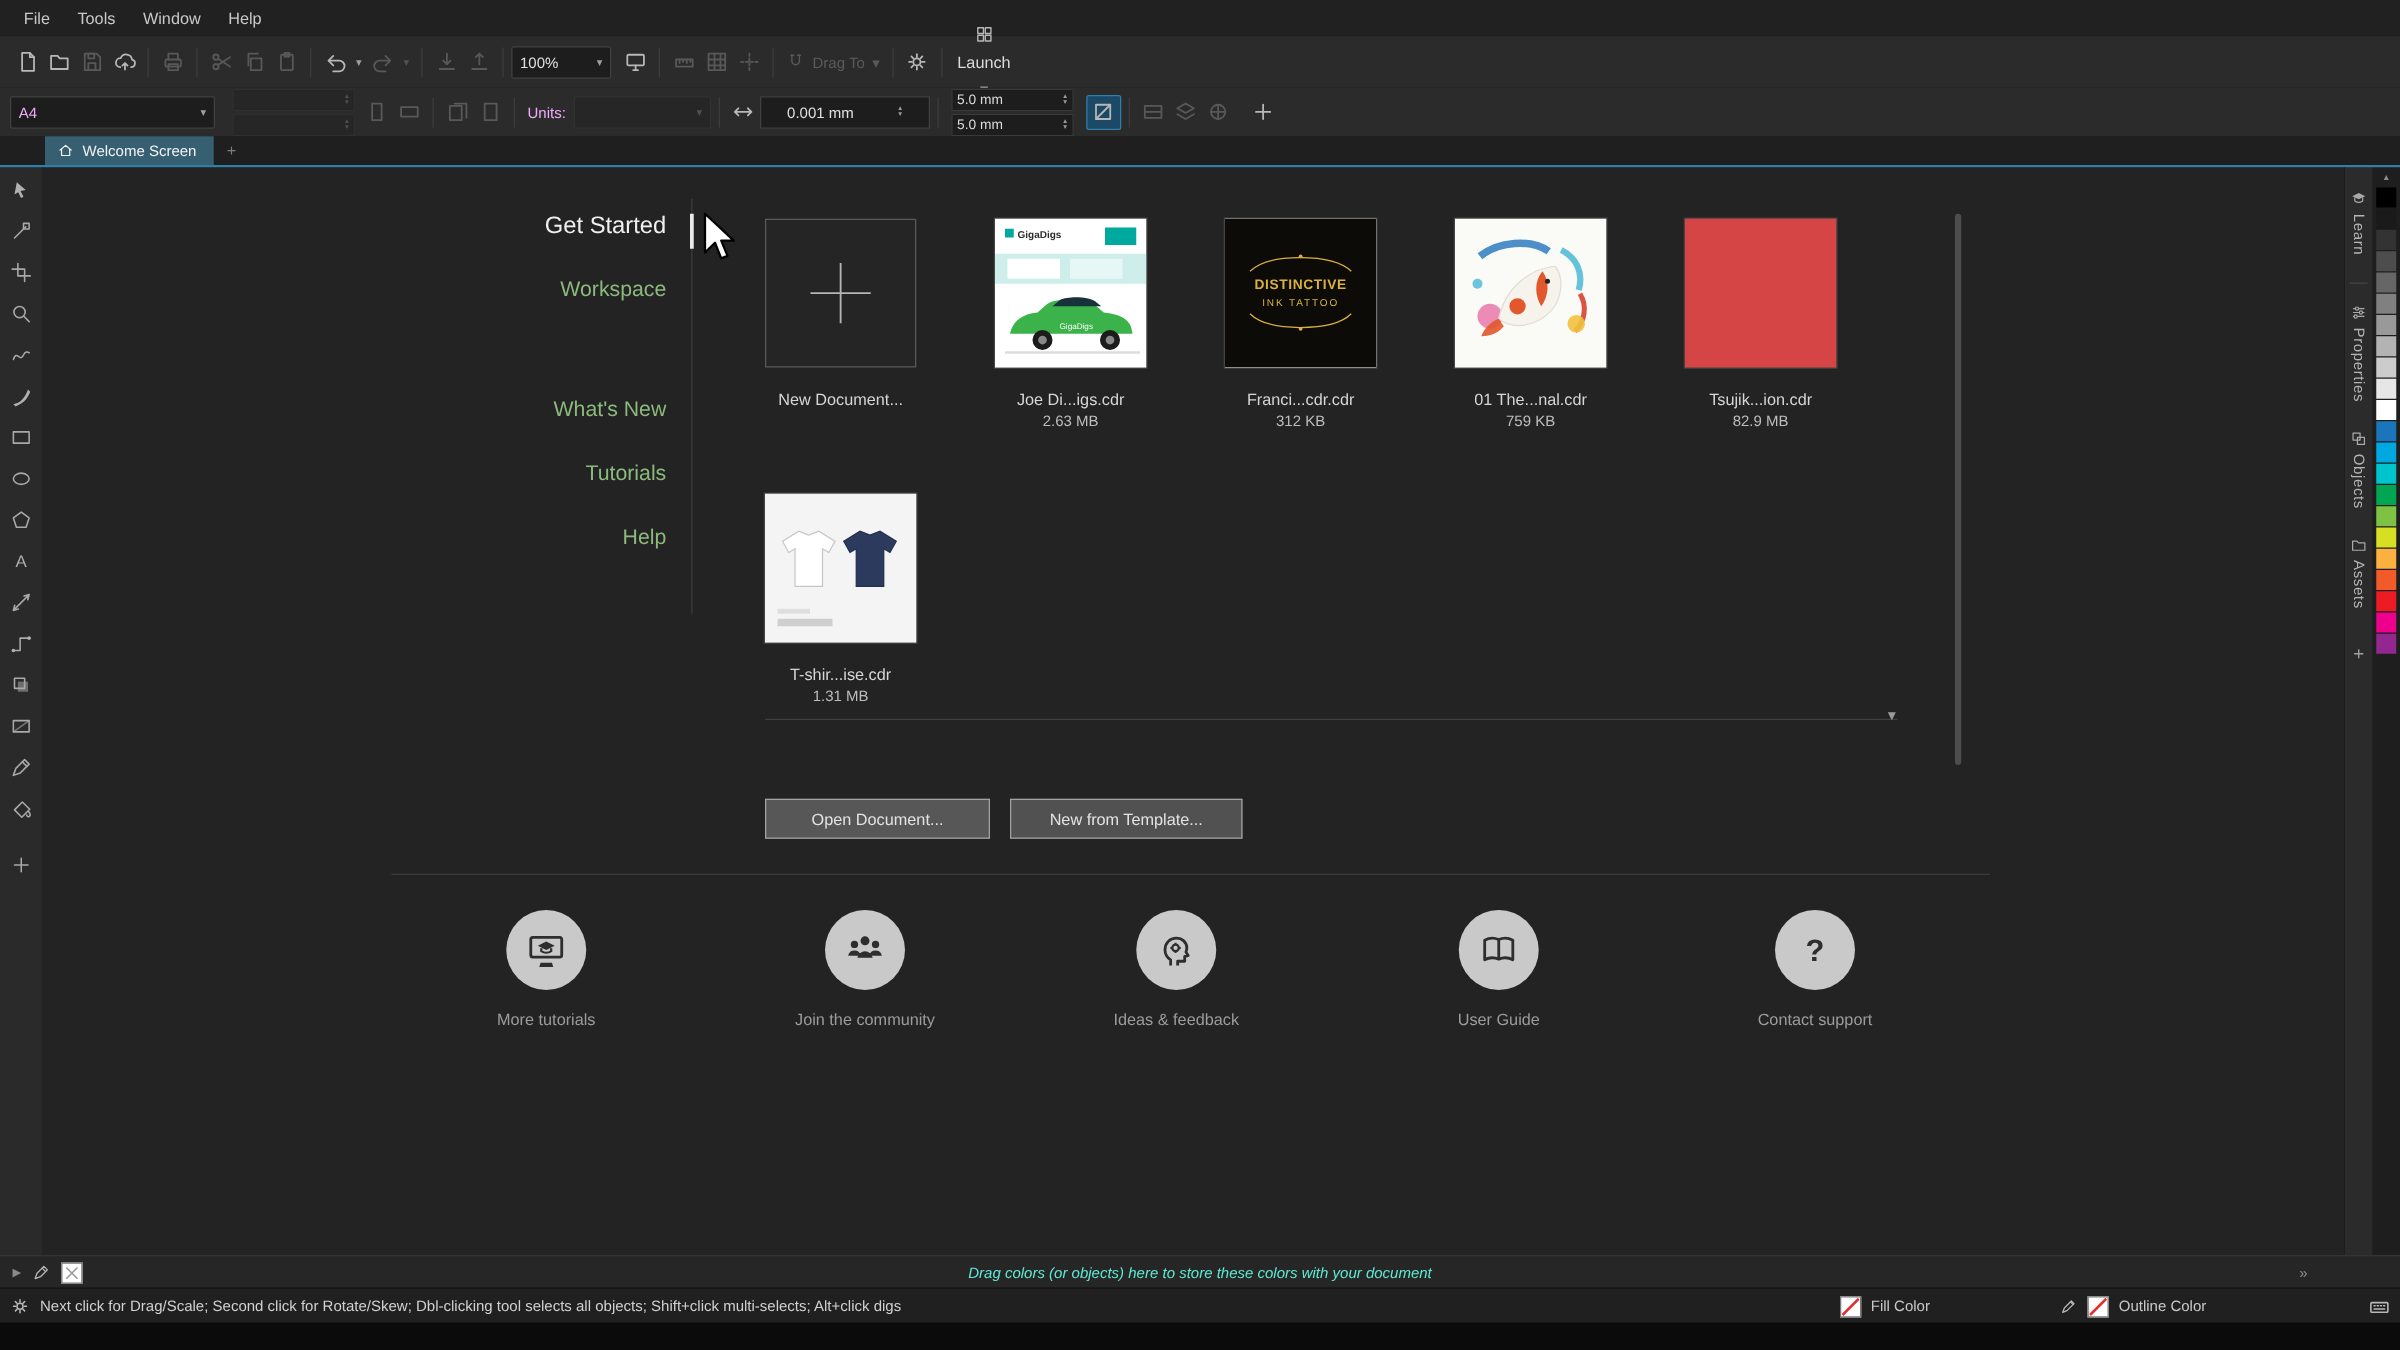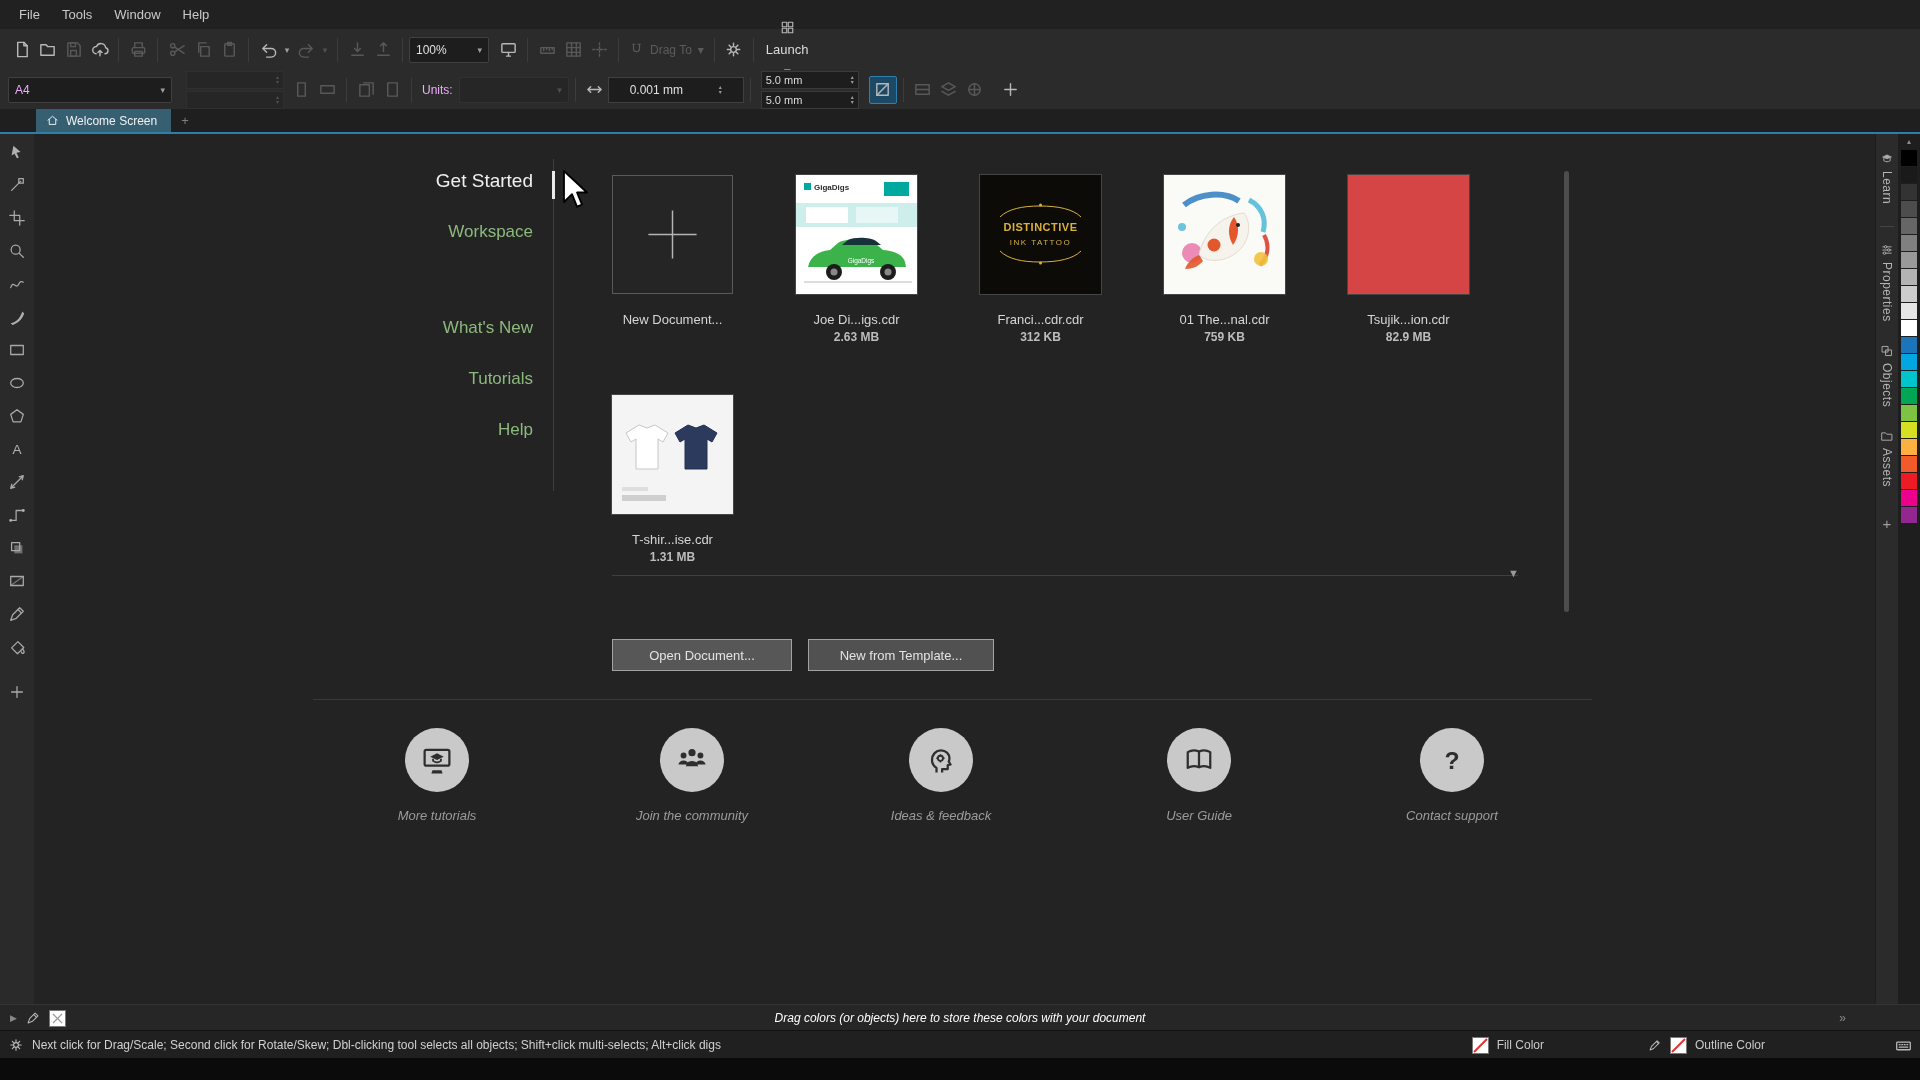--- a/index.html
+++ b/index.html
@@ -43,46 +43,46 @@
   #content{position:absolute;left:34px;top:134px;width:1842px;height:870px;background:#232323;overflow:hidden;}
   .wnav{position:absolute;left:279px;width:220px;text-align:right;color:#8cba7d;font-size:17px;cursor:default;}
   .wnav.active{color:#f0f0f0;font-size:19px;}
   #nav-divider{position:absolute;left:519px;top:25px;width:1px;height:332px;background:#3e3e3e;}
   #nav-indicator{position:absolute;left:518px;top:37px;width:3px;height:28px;background:#eaeaea;}
   .cards-row{position:absolute;display:flex;gap:63px;}
   .card{width:121px;display:flex;flex-direction:column;align-items:center;}
   .thumb{width:121px;height:119px;box-shadow:0 0 0 1px #454545;background:#fff;overflow:hidden;}
   .thumb.new-doc{background:#252525;border:1px solid #5a5a5a;box-shadow:none;width:119px;height:117px;display:flex;align-items:center;justify-content:center;}
   .fname{color:#d6d6d6;font-size:13px;margin-top:18px;text-align:center;white-space:nowrap;}
-  .fsize{color:#bdbdbd;font-size:12px;margin-top:3px;text-align:center;font-weight:bold;}
+  .fsize{color:#bdbdbd;font-size:12px;margin-top:3px;text-align:center;}
   .content-rule{position:absolute;left:578px;top:441px;width:906px;height:1px;background:#3f3f3f;}
   .expand-arrow{position:absolute;left:1474px;top:433px;color:#9a9a9a;font-size:11px;}
   .wbtn{position:absolute;height:30px;background:#515151;border:1px solid #a3a3a3;color:#e3e3e3;font-size:13px;display:flex;align-items:center;justify-content:center;cursor:default;}
   .big-divider{position:absolute;left:279px;top:565px;width:1279px;height:1px;background:#3a3a3a;}
   .flink{position:absolute;top:594px;width:180px;display:flex;flex-direction:column;align-items:center;}
   .fcircle{width:64px;height:64px;border-radius:50%;background:#c9c9c9;display:flex;align-items:center;justify-content:center;}
-  .flabel{margin-top:16px;color:#9c9c9c;font-size:13px;text-align:left;font-style:italic;}
+  .flabel{margin-top:16px;color:#9c9c9c;font-size:13px;text-align:left;}
   svg.fic{width:36px;height:36px;}
   #wscroll{position:absolute;left:1530px;top:37px;width:5px;height:441px;background:#4d4d4d;border-radius:3px;}
 
   
   #dockers{position:absolute;right:22px;top:134px;width:22px;height:870px;background:#2b2b2b;border-left:1px solid #1d1d1d;display:flex;flex-direction:column;align-items:center;padding-top:18px;}
   .dtab{display:flex;flex-direction:column;align-items:center;gap:5px;margin-bottom:22px;}
   .vtext{writing-mode:vertical-rl;font-size:12px;color:#b5b5b5;letter-spacing:.5px;}
   .dsep{width:14px;height:1px;background:#454545;margin-bottom:16px;}
   svg.dic{width:14px;height:14px;stroke:#a9a9a9;fill:none;stroke-width:1.4;stroke-linecap:round;stroke-linejoin:round;}
   .dplus{color:#9f9f9f;font-size:15px;margin-top:6px;}
   #palettecol{position:absolute;right:0;top:134px;width:22px;height:870px;background:#1e1e1e;display:flex;flex-direction:column;align-items:center;}
   .pal-arrow{color:#8b8b8b;font-size:8px;height:14px;display:flex;align-items:center;}
   #palette-swatches{display:flex;flex-direction:column;gap:1px;margin-top:2px;}
   .pswatch{width:16px;height:16px;}
 
   
   #docpalette{position:absolute;left:0;right:0;top:1004px;height:26px;background:#262626;border-top:1px solid #343434;display:flex;align-items:center;padding:0 10px;gap:9px;}
-  .dp-hint{position:absolute;left:0;right:0;text-align:center;font-style:italic;color:#ffffff;font-size:12px;pointer-events:none;}
+  .dp-hint{position:absolute;left:0;right:0;text-align:center;font-style:italic;color:#5eead4;font-size:12px;pointer-events:none;}
   .dp-arrow{color:#8a8a8a;font-size:9px;}
   .dp-chevrons{position:absolute;right:74px;color:#8a8a8a;font-size:12px;}
   .nocolor-well{width:15px;height:15px;background:#fff;border:1px solid #777;display:flex;align-items:center;justify-content:center;}
   #statusbar{position:absolute;left:0;right:0;top:1030px;height:28px;background:#202020;border-top:1px solid #121212;display:flex;align-items:center;padding:0 8px;}
   .status-text{color:#d0d0d0;font-size:12px;margin-left:8px;}
   .status-right{margin-left:auto;display:flex;align-items:center;gap:8px;}
   .status-label{color:#c9c9c9;font-size:12px;}
   .swatch-none{width:15px;height:15px;background:#fff;border:1px solid #777;position:relative;overflow:hidden;}
   .swatch-none svg{position:absolute;inset:0;width:100%;height:100%;}
   #bottomstrip{position:absolute;left:0;right:0;top:1058px;height:22px;background:#0b0b0b;}

